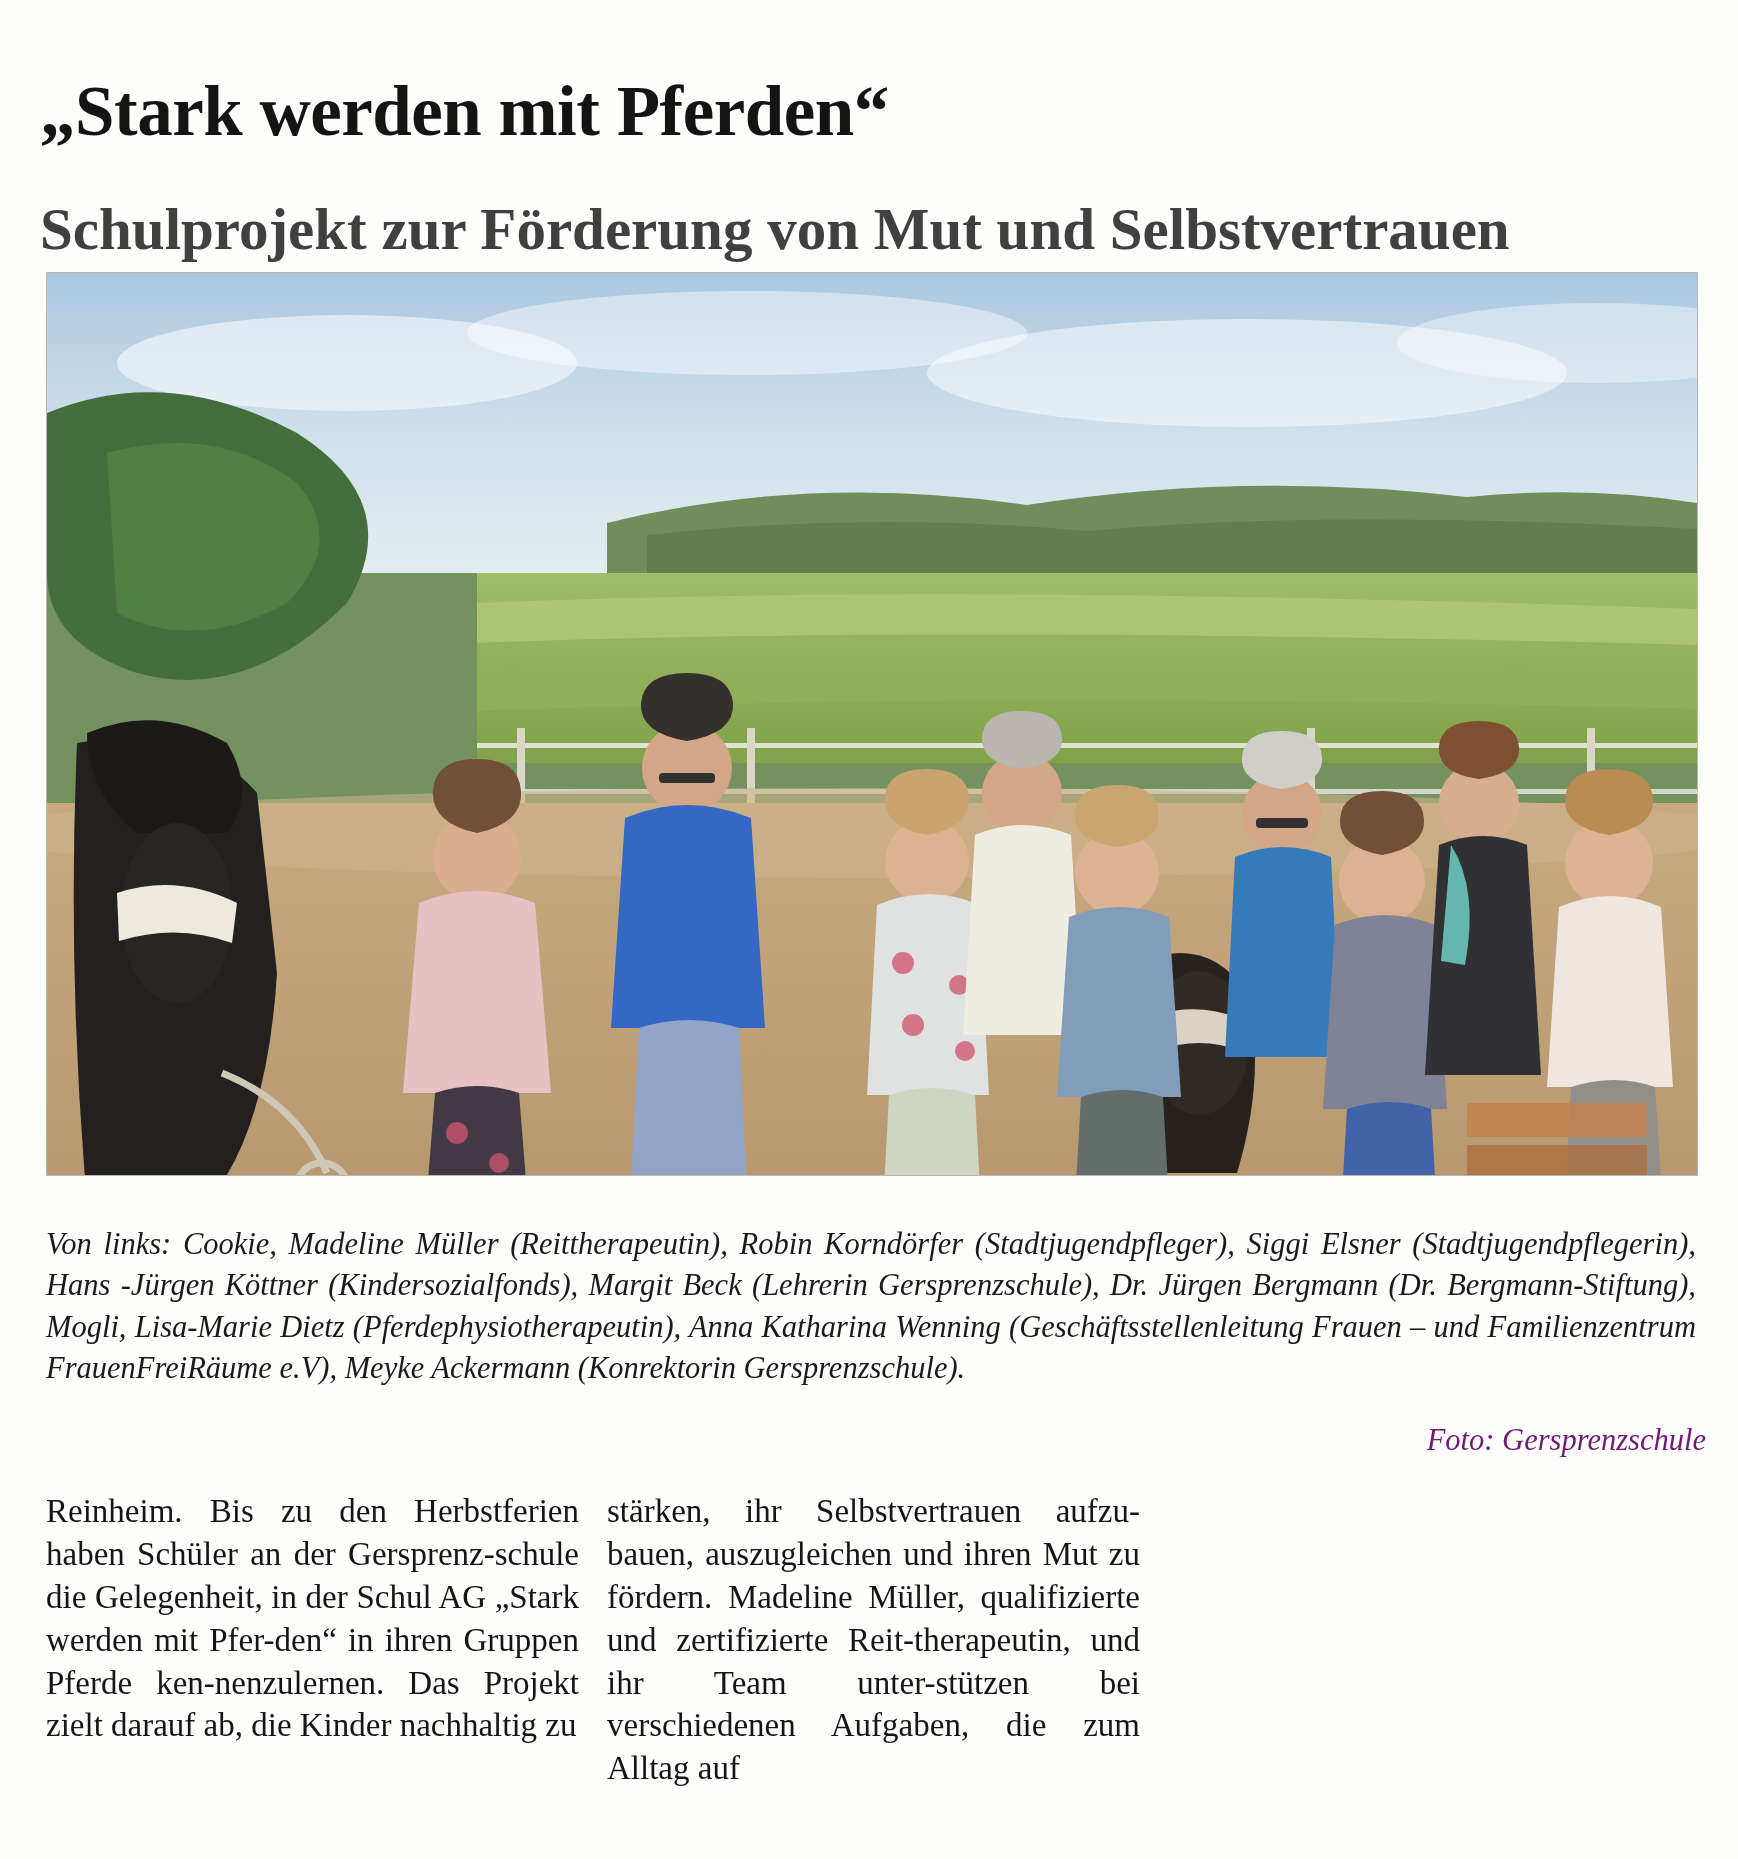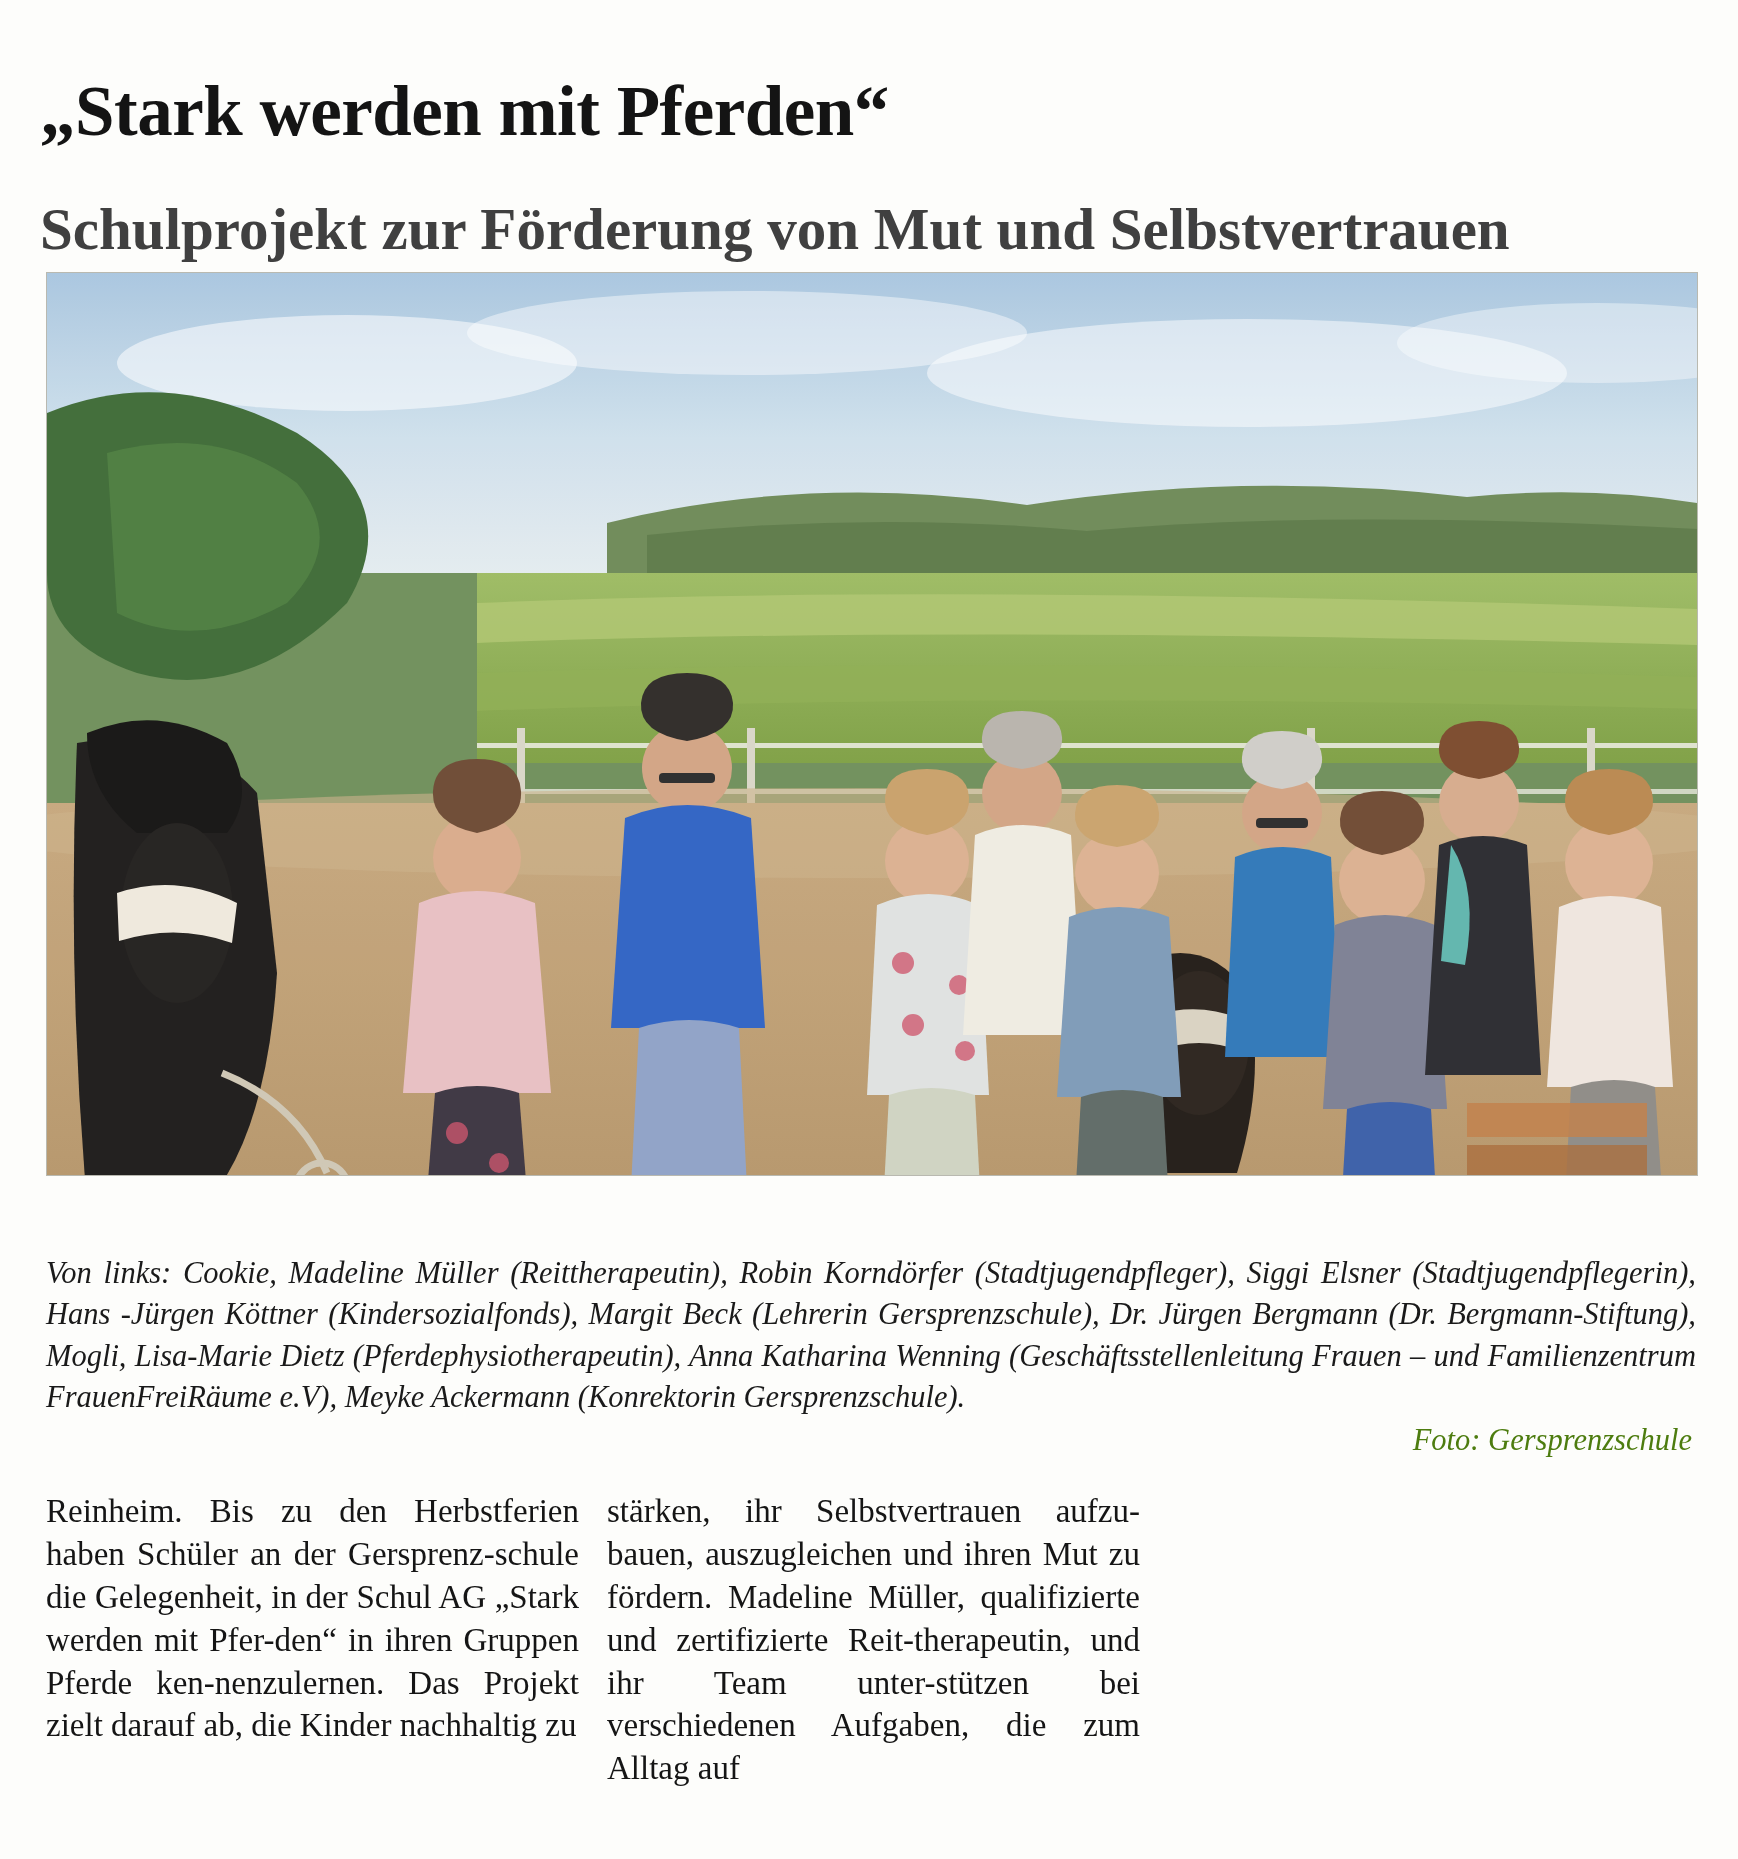--- a/index.html
+++ b/index.html
@@ -59,41 +59,41 @@
     overflow: hidden;
     background: #6f8f5a;
     border: 1px solid #b9b9b0;
   }
   .photo svg { display:block; width:100%; height:100%; }
 
   
   .caption {
     position: absolute;
     left: 46px;
-    top: 1253px;
+    top: 1224px;
     width: 1650px;
     font-family: "Liberation Serif", serif;
     font-style: italic;
     font-size: 30.5px;
     line-height: 1.36;
     text-align: justify;
     color: #1a1a1a;
     hyphens: none;
   }
   .credit {
     position: absolute;
-    left: 42px;
+    left: 56px;
     top: 1420px;
     width: 1650px;
     font-family: "Liberation Serif", serif;
     font-style: italic;
     font-size: 30.5px;
     line-height: 1.36;
     text-align: right;
-    color: #4d7c0f;
+    color: #701a75;
   }
 
   
   .columns {
     position: absolute;
     left: 46px;
     top: 1490px;
     width: 1654px;
     height: 360px;
     display: flex;

